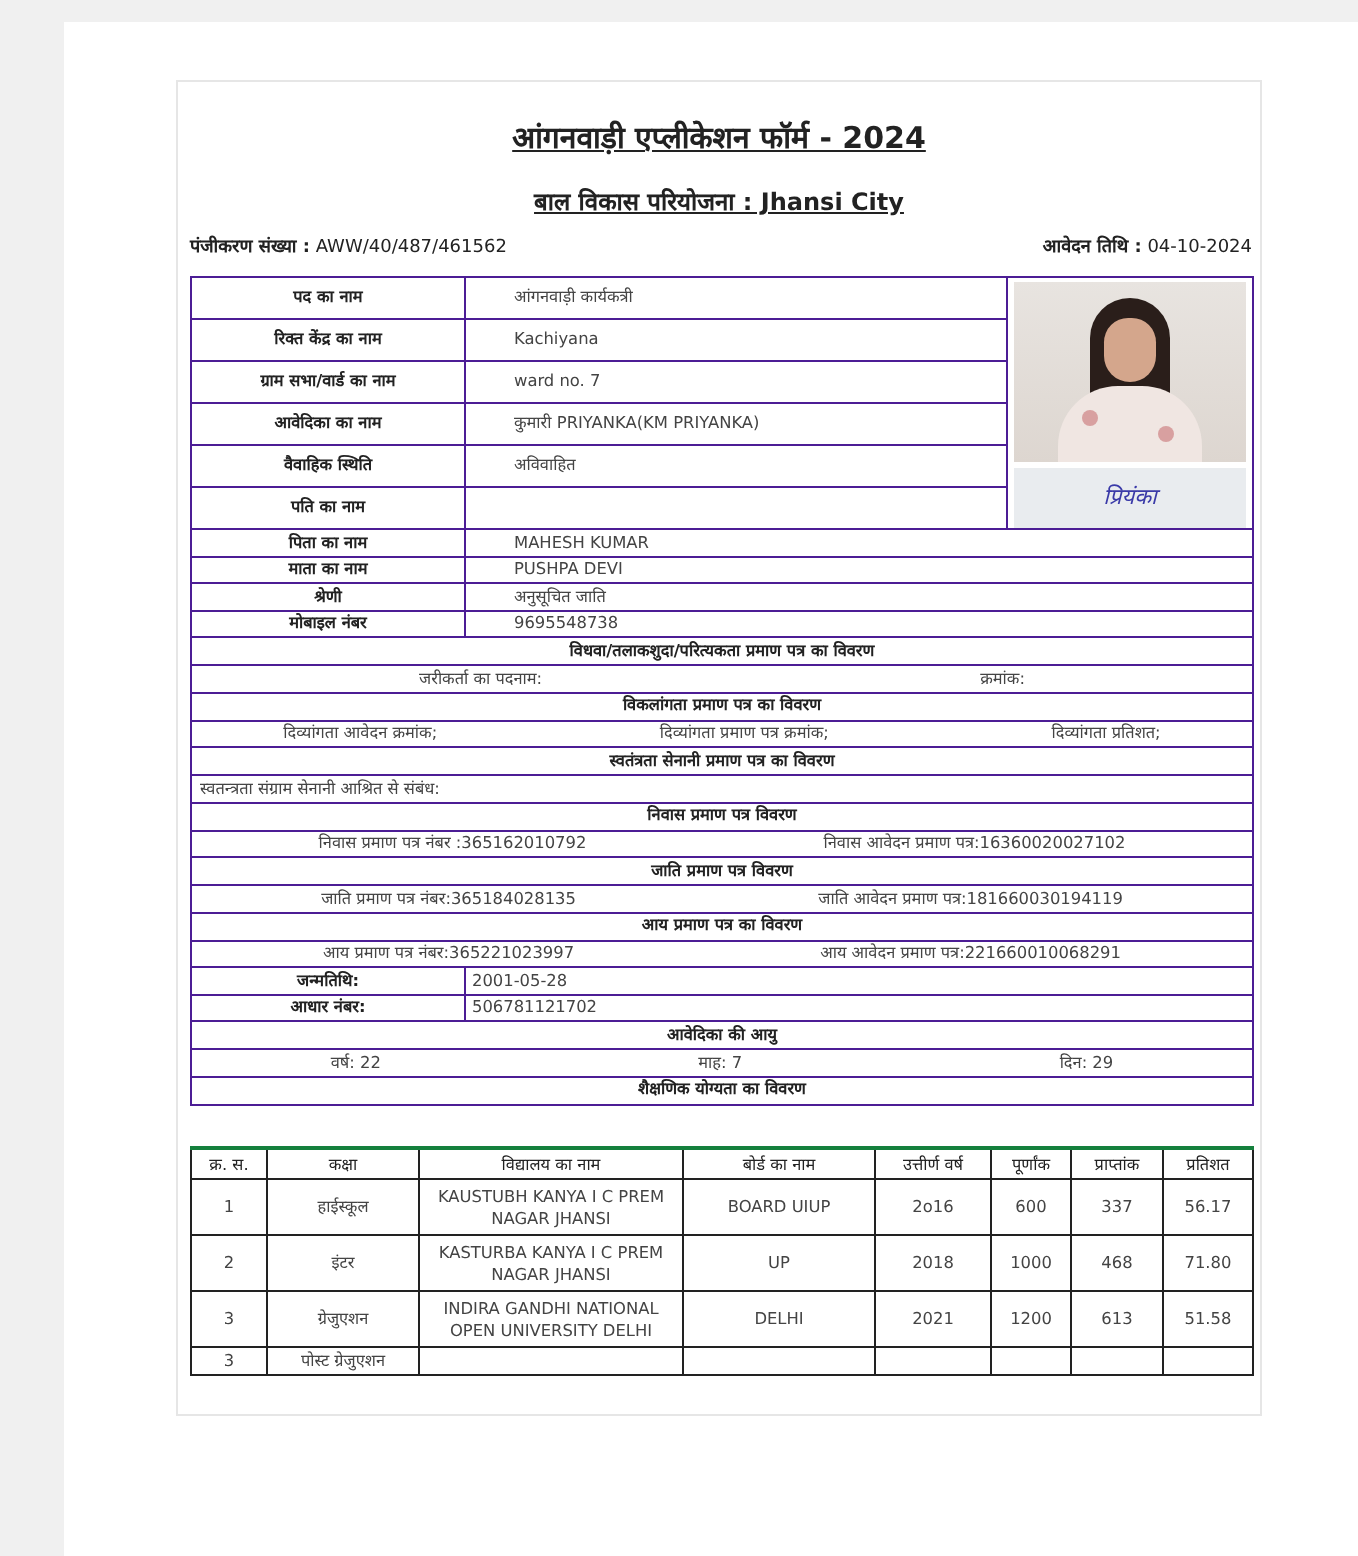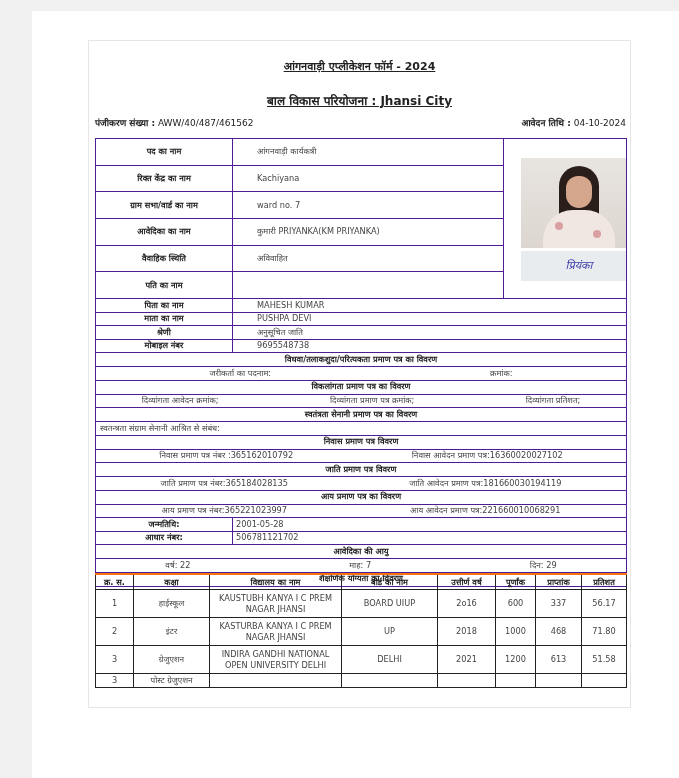--- a/index.html
+++ b/index.html
@@ -15,21 +15,21 @@
     background: #ffffff;
   }
   .form-card {
     position: absolute; left: 88px; top: 40px; width: 543px; height: 668px;
     border: 1px solid #e6e6e6; background: #fff; box-sizing: border-box;
   }
   .title {
     position: absolute; left: 88px; width: 543px; text-align: center;
     font-weight: bold; text-decoration: underline; color: #222;
   }
-  .title-1 { top: 58px; font-size: 11px; }
+  .title-1 { top: 58px; font-size: 15px; }
   .title-2 { top: 92px; font-size: 12px; text-decoration: underline; }
   .meta-row {
     position: absolute; left: 95px; width: 531px; top: 116px;
     display: flex; justify-content: space-between;
     font-size: 9px; color: #222;
   }
   .meta-row b { font-weight: bold; }
   table.form {
     position: absolute; left: 95px; top: 138px; width: 531px;
     border-collapse: collapse; table-layout: fixed;
@@ -37,21 +37,21 @@
   }
   table.form td, table.form th {
     border: 1px solid #4c1d95; padding: 0 4px; line-height: 1.1;
     overflow: hidden; white-space: nowrap;
   }
   table.form td.lbl { font-weight: bold; text-align: center; }
   table.form td.val { color: #444; text-align: left; padding-left: 24px; }
   .h21 td { height: 20px; }
   .h13 td { height: 12.5px; }
   td.section { font-weight: bold; text-align: center; height: 13px; }
-  td.photo-cell { padding: 17px !important; vertical-align: top; border-bottom: 1px solid #222; }
+  td.photo-cell { padding: 0 !important; vertical-align: top; border-bottom: 1px solid #222; }
   .photo-wrap { width: 100%; }
   .photo {
     margin: 2px auto 0; width: 116px; height: 90px; position: relative;
     background: linear-gradient(180deg, #e8e4e0 0%, #ddd6d0 100%);
     overflow: hidden;
   }
   .photo .hair { position: absolute; left: 38px; top: 8px; width: 40px; height: 70px; background: #2a1e1a; border-radius: 20px 20px 8px 8px; }
   .photo .face { position: absolute; left: 45px; top: 18px; width: 26px; height: 32px; background: #d4a68c; border-radius: 13px 13px 14px 14px; }
   .photo .dress { position: absolute; left: 22px; top: 52px; width: 72px; height: 40px; background: #f0e6e2; border-radius: 30px 30px 0 0; }
   .photo .dress::before, .photo .dress::after { content: ""; position: absolute; width: 8px; height: 8px; border-radius: 50%; background: #d8a0a0; }
@@ -60,21 +60,21 @@
   .signature {
     margin: 3px auto 0; width: 116px; height: 30px; background: #e9ecef;
     display: flex; align-items: center; justify-content: center;
     color: #3a3aa8; font-size: 11px; font-style: italic;
   }
   table.edu {
     position: absolute; left: 95px; top: 573px; width: 531px;
     border-collapse: collapse; table-layout: fixed; font-size: 8.2px;
   }
   table.edu th, table.edu td { border: 1px solid #222; text-align: center; padding: 0 2px; line-height: 1.3; }
-  table.edu th { font-weight: bold; height: 14px; border-top: 2px solid #f97316; }
+  table.edu th { font-weight: normal; height: 14px; border-top: 2px solid #15803d; }
   table.edu td { color: #444; height: 27px; }
   table.edu tr.short td { height: 13px; }
   .two-col { display: flex; justify-content: space-around; }
   .three-col { display: flex; justify-content: space-around; gap: 28px; }
 </style>
 </head>
 <body>
 
 <div class="viewer-page"></div>
 <div class="form-card"></div>

